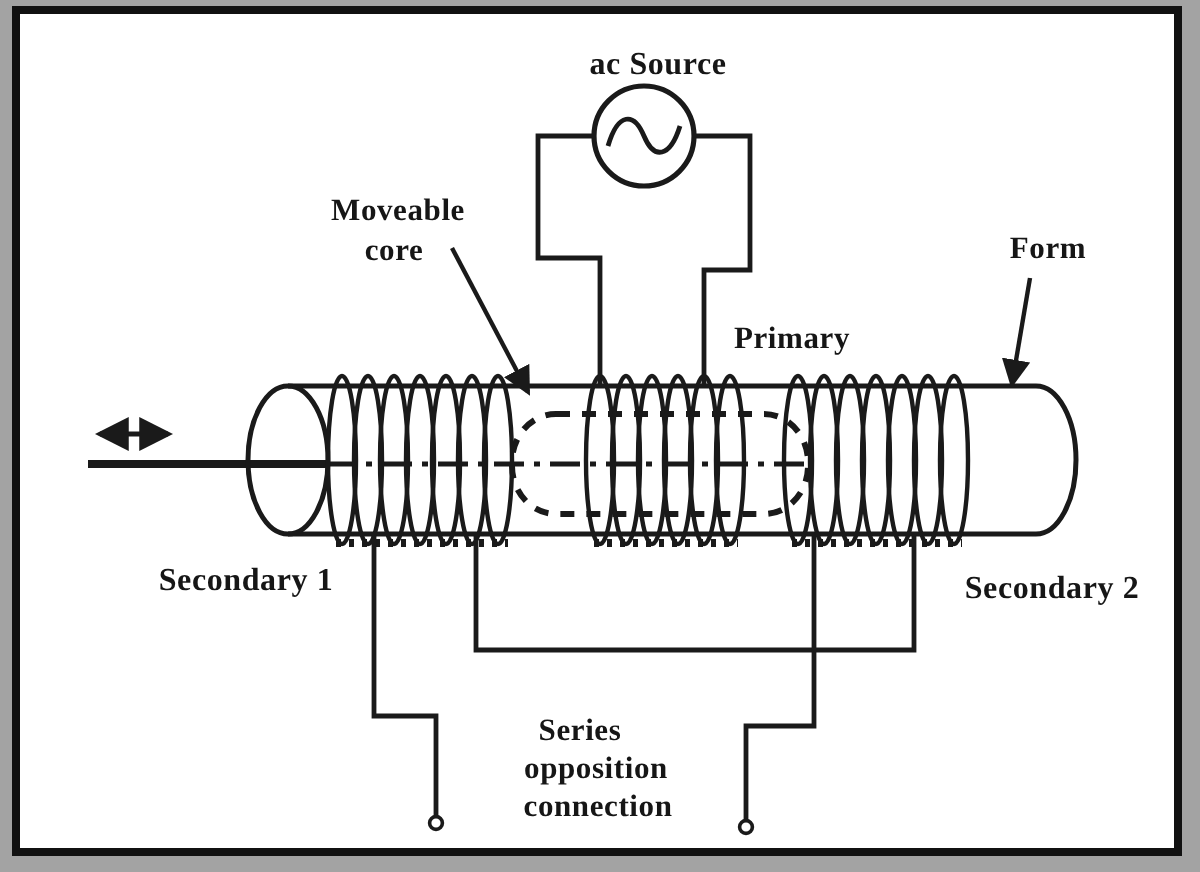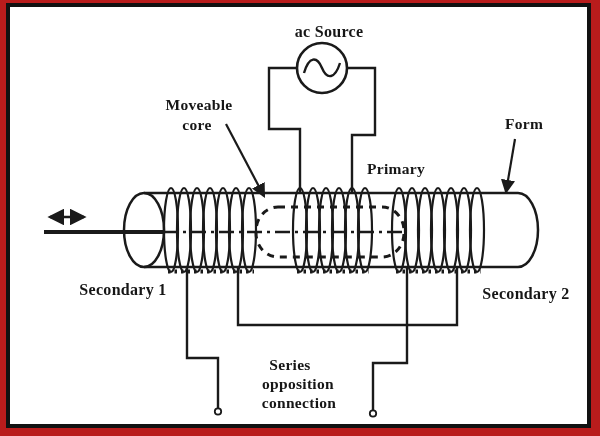--- a/index.html
+++ b/index.html
@@ -1,19 +1,19 @@
 <!DOCTYPE html>
 <html><head>
 <meta charset="utf-8">
 <style>
   html,body{margin:0;padding:0;background:#ffffff;}
   .page{
     position:relative;
     width:600px;height:436px;
-    background:#b91c1c;
+    background:#a3a3a3;
     font-family:"Liberation Serif","DejaVu Serif",serif;
     overflow:hidden;
   }
   svg{display:block;}
   text{
     font-family:"Liberation Serif","DejaVu Serif",serif;
     font-weight:600;
     fill:#161616;
     letter-spacing:0.3px;
   }

